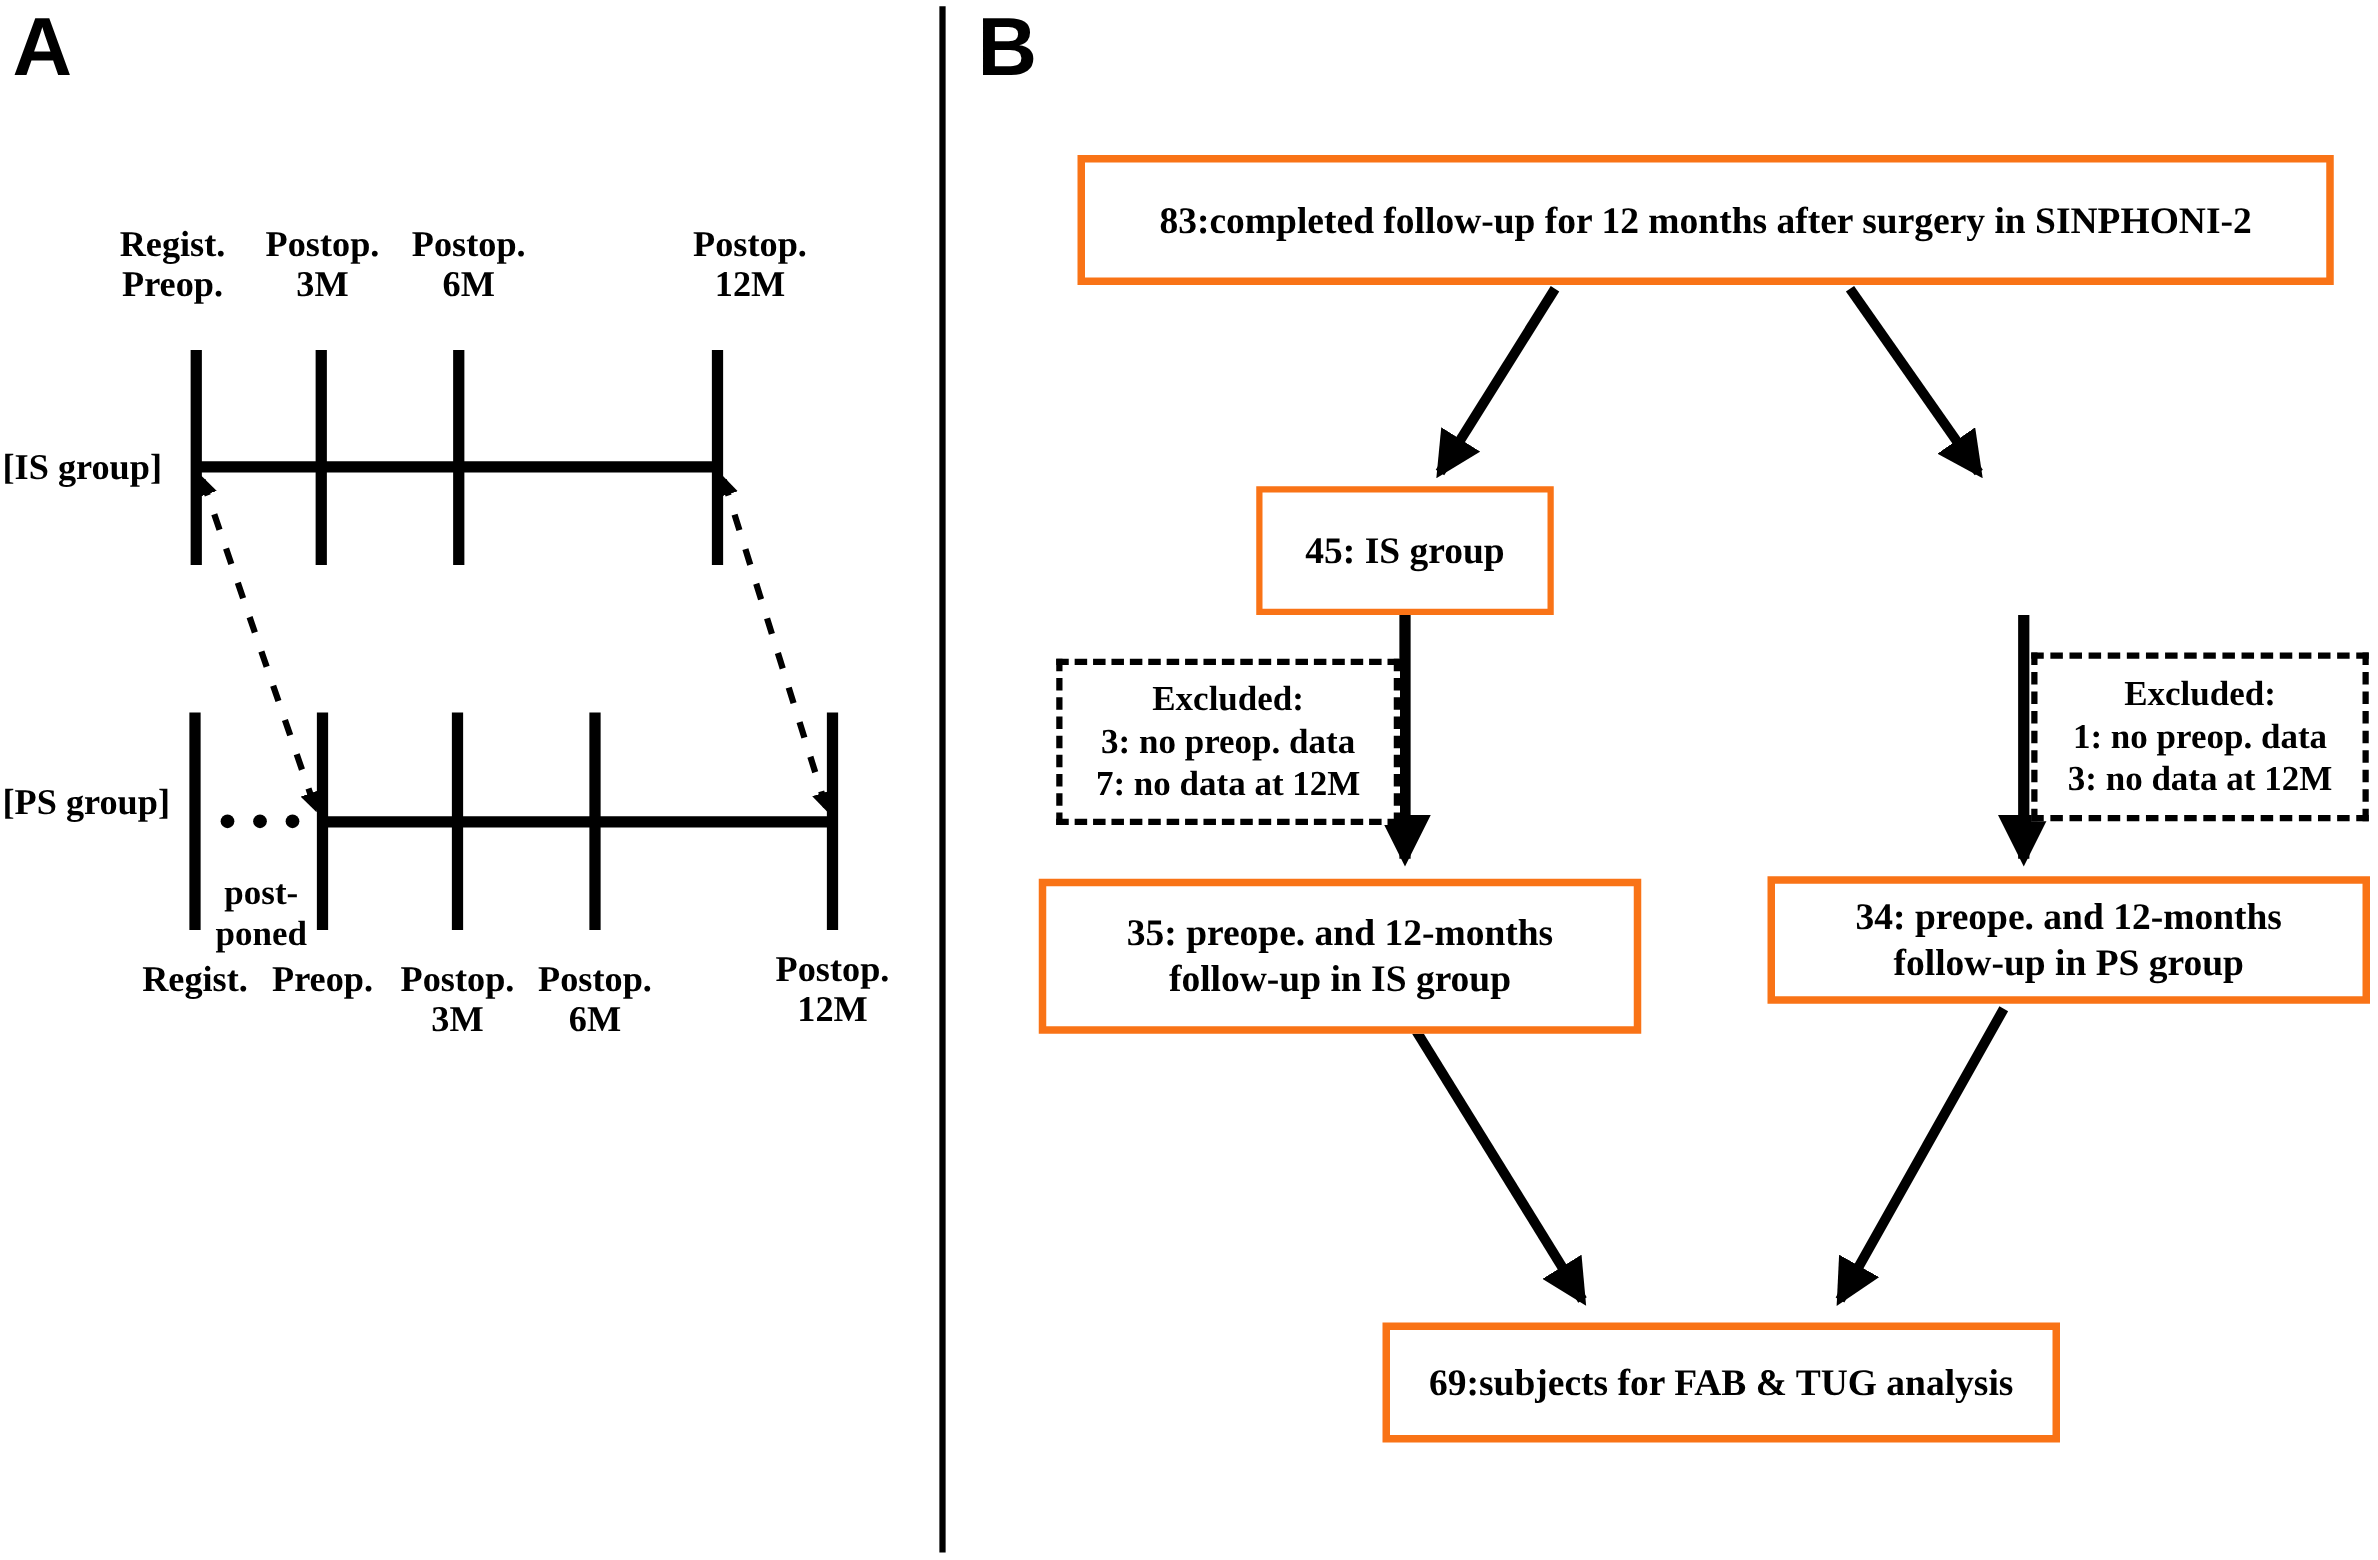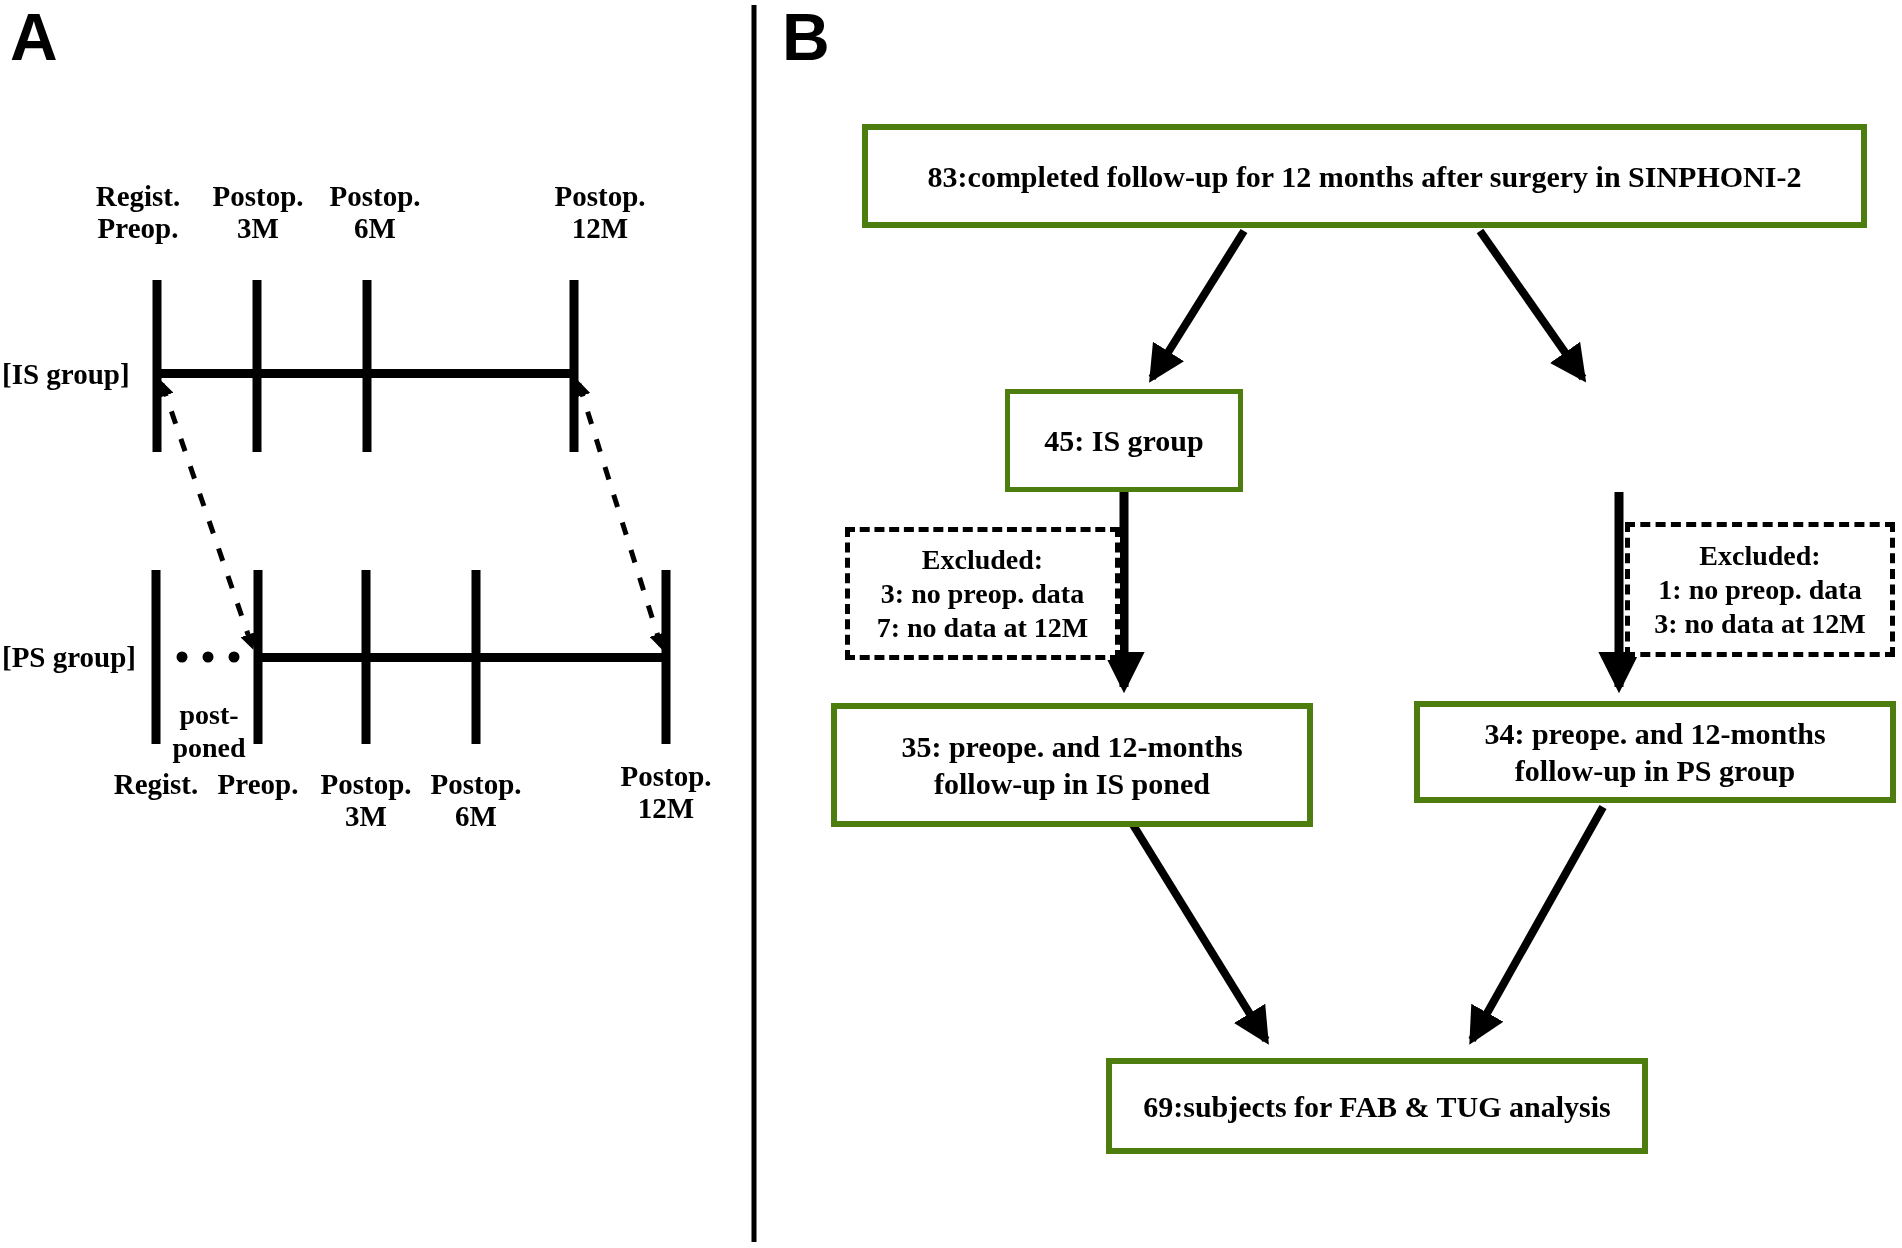--- a/index.html
+++ b/index.html
@@ -5,21 +5,21 @@
   html,body{margin:0;padding:0;background:#fff;}
   #figure{position:relative;width:1902px;height:1248px;background:#fff;overflow:hidden;
           font-family:"Liberation Serif","DejaVu Serif",serif;color:#000;}
   #shapes{position:absolute;left:0;top:0;}
   .panel-letter{position:absolute;font-family:"Liberation Sans","DejaVu Sans",sans-serif;
                 font-weight:bold;font-size:66px;line-height:1;}
   .tlabel{position:absolute;transform:translateX(-50%);text-align:center;
           font-weight:bold;font-size:29px;line-height:32px;white-space:nowrap;}
   .glabel{position:absolute;font-weight:bold;font-size:29px;line-height:32px;
           text-align:right;white-space:nowrap;}
-  .fbox{position:absolute;box-sizing:border-box;border:6px solid #4d7c0f;background:#fff;
+  .fbox{position:absolute;box-sizing:border-box;border:6px solid #f97316;background:#fff;
         display:flex;flex-direction:column;align-items:center;justify-content:center;
         text-align:center;font-weight:bold;font-size:30px;line-height:37px;white-space:nowrap;}
   .fbox.thin{border-width:5px;}
   .fbox.dashedbox{border:5px dashed #000;font-size:28px;line-height:34px;}
 </style>
 </head>
 <body>
 
 <div id="figure">
 
@@ -76,21 +76,21 @@
   <div class="tlabel" style="left:375px;top:180px;">
     <div>Postop.</div>
     <div>6M</div>
   </div>
   <div class="tlabel" style="left:600px;top:180px;">
     <div>Postop.</div>
     <div>12M</div>
   </div>
 
   <div class="glabel" style="left:2px;top:358px;width:110px;text-align:right;">[IS group]</div>
-  <div class="glabel" style="left:2px;top:641px;width:128px;text-align:center;">[PS group]</div>
+  <div class="glabel" style="left:2px;top:626px;width:128px;text-align:center;">[PS group]</div>
 
   <div class="tlabel" style="left:209px;top:698px;font-size:28px;line-height:33px;">
     <div>post-</div>
     <div>poned</div>
   </div>
 
   <div class="tlabel" style="left:156px;top:768px;">
     <div>Regist.</div>
   </div>
   <div class="tlabel" style="left:258px;top:768px;">
@@ -127,21 +127,21 @@
   </div>
 
   <div class="fbox dashedbox" style="left:1625px;top:522px;width:270px;height:135px;">
     <div>Excluded:</div>
     <div>1: no preop. data</div>
     <div>3: no data at 12M</div>
   </div>
 
   <div class="fbox" style="left:831px;top:703px;width:482px;height:124px;">
     <div>35: preope. and 12-months</div>
-    <div>follow-up in IS poned</div>
+    <div>follow-up in IS group</div>
   </div>
 
   <div class="fbox" style="left:1414px;top:701px;width:482px;height:102px;">
     <div>34: preope. and 12-months</div>
     <div>follow-up in PS group</div>
   </div>
 
   <div class="fbox" style="left:1106px;top:1058px;width:542px;height:96px;">
     <div>69:subjects for FAB &amp; TUG analysis</div>
   </div>

